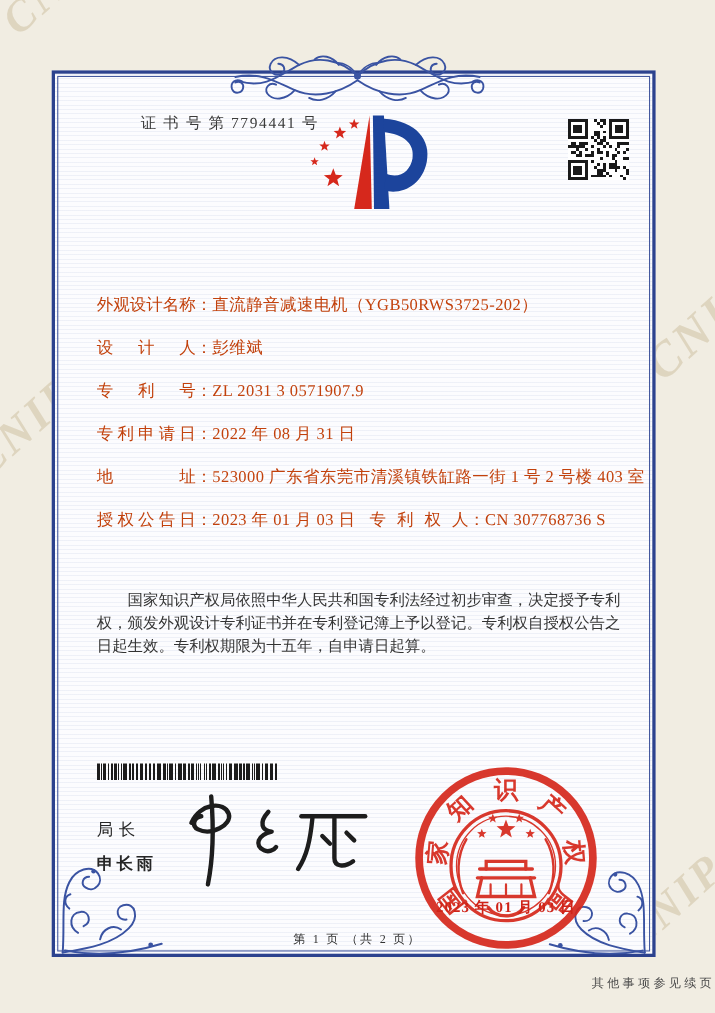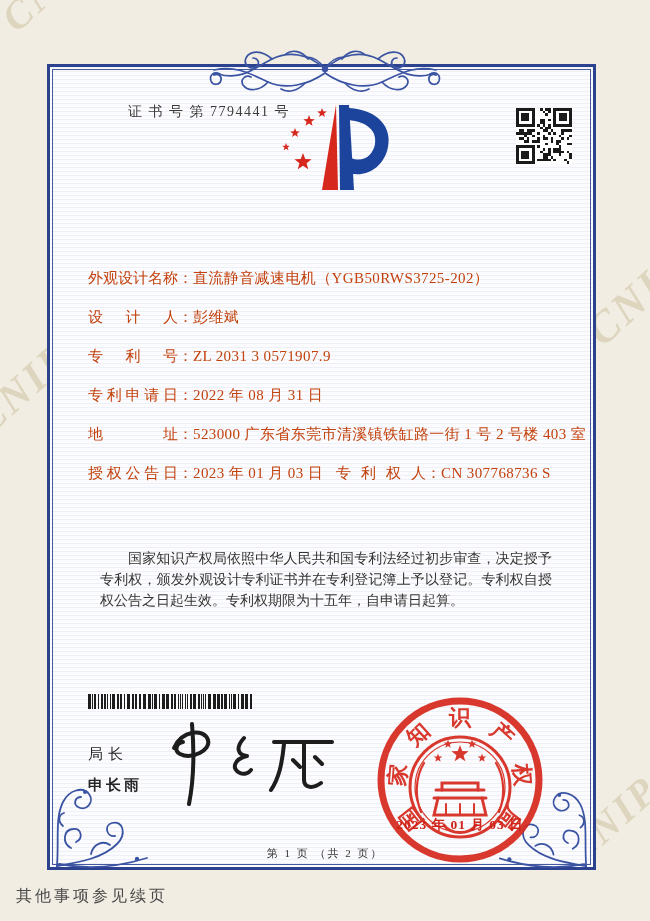--- a/index.html
+++ b/index.html
@@ -40,38 +40,38 @@
   .flabel{
     display:inline-block;width:90px;vertical-align:top;
     text-align:justify;text-align-last:justify;
   }
   .fvalue{letter-spacing:.4px;}
   .grant{position:absolute;left:248px;top:0;}
   .paras{
     position:absolute;left:88px;top:536px;width:476px;
     font-size:14px;line-height:21px;color:#333;text-align:justify;
   }
-  .paras p{margin:12px;text-indent:2em;}
+  .paras p{margin:0;text-indent:2em;}
   
   .barcode{position:absolute;left:88px;top:694px;width:166px;height:15px;}
   .director-title{position:absolute;left:88px;top:745px;font-size:15px;letter-spacing:5px;
     font-family:"Liberation Sans","DejaVu Sans",sans-serif;font-weight:500;color:#262626;}
   .director-name{position:absolute;left:88px;top:776px;font-size:15px;letter-spacing:3px;
     font-family:"Liberation Sans","DejaVu Sans",sans-serif;font-weight:700;color:#262626;}
   .signature{position:absolute;left:152px;top:716px;}
   .seal{position:absolute;left:374px;top:694px;width:172px;height:172px;}
   .seal svg{position:absolute;inset:0;}
   .seal-date{
     position:absolute;left:0;right:0;top:122px;text-align:center;
     font-size:13.5px;font-weight:700;color:#cf2318;letter-spacing:1px;white-space:nowrap;
   }
   .page-footer{position:absolute;left:0;right:0;top:846px;text-align:center;
     font-size:11px;letter-spacing:2px;color:#333;}
-  .cont-note{position:absolute;left:16px;right:0;top:886px;text-align:left;
-    font-size:16px;letter-spacing:3px;color:#4a4a4a;}
+  .cont-note{position:absolute;left:4px;right:0;top:886px;text-align:right;
+    font-size:11px;letter-spacing:3px;color:#4a4a4a;}
   
   .orn-top{position:absolute;left:202px;top:45px;}
   .orn-bl{position:absolute;left:49px;top:768px;}
   .orn-br{position:absolute;left:488px;top:772px;transform:scaleX(-1);}
   .logo{position:absolute;left:276px;top:100px;}
   .qr{position:absolute;left:516px;top:107px;}
 </style>
 </head>
 <body>
 

